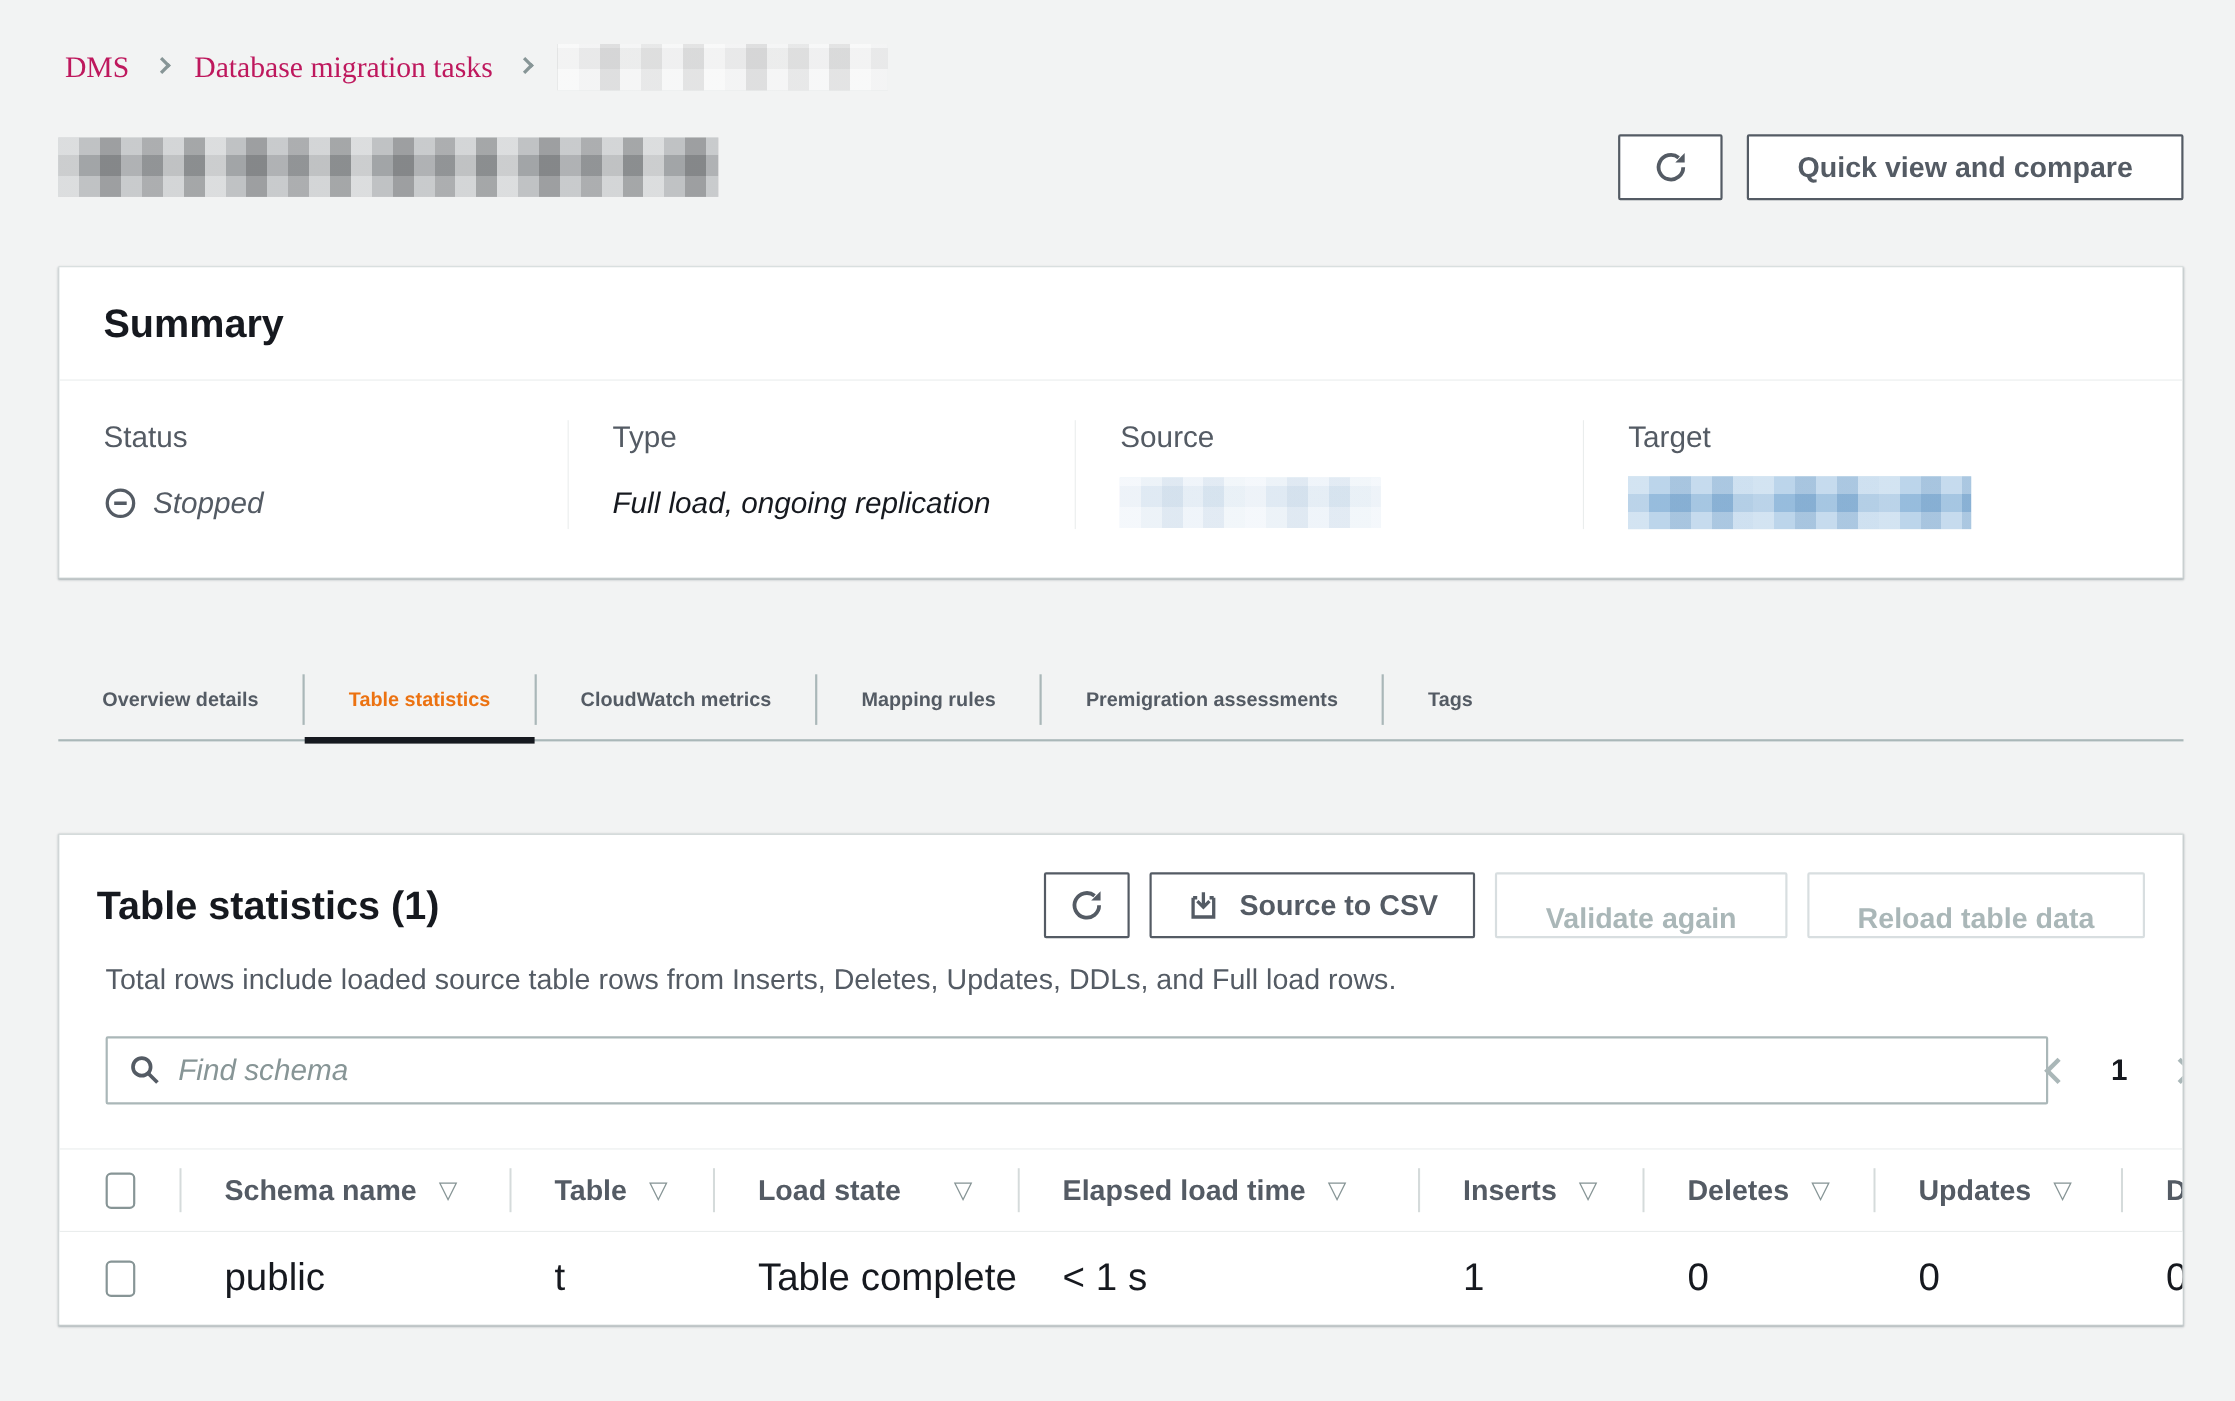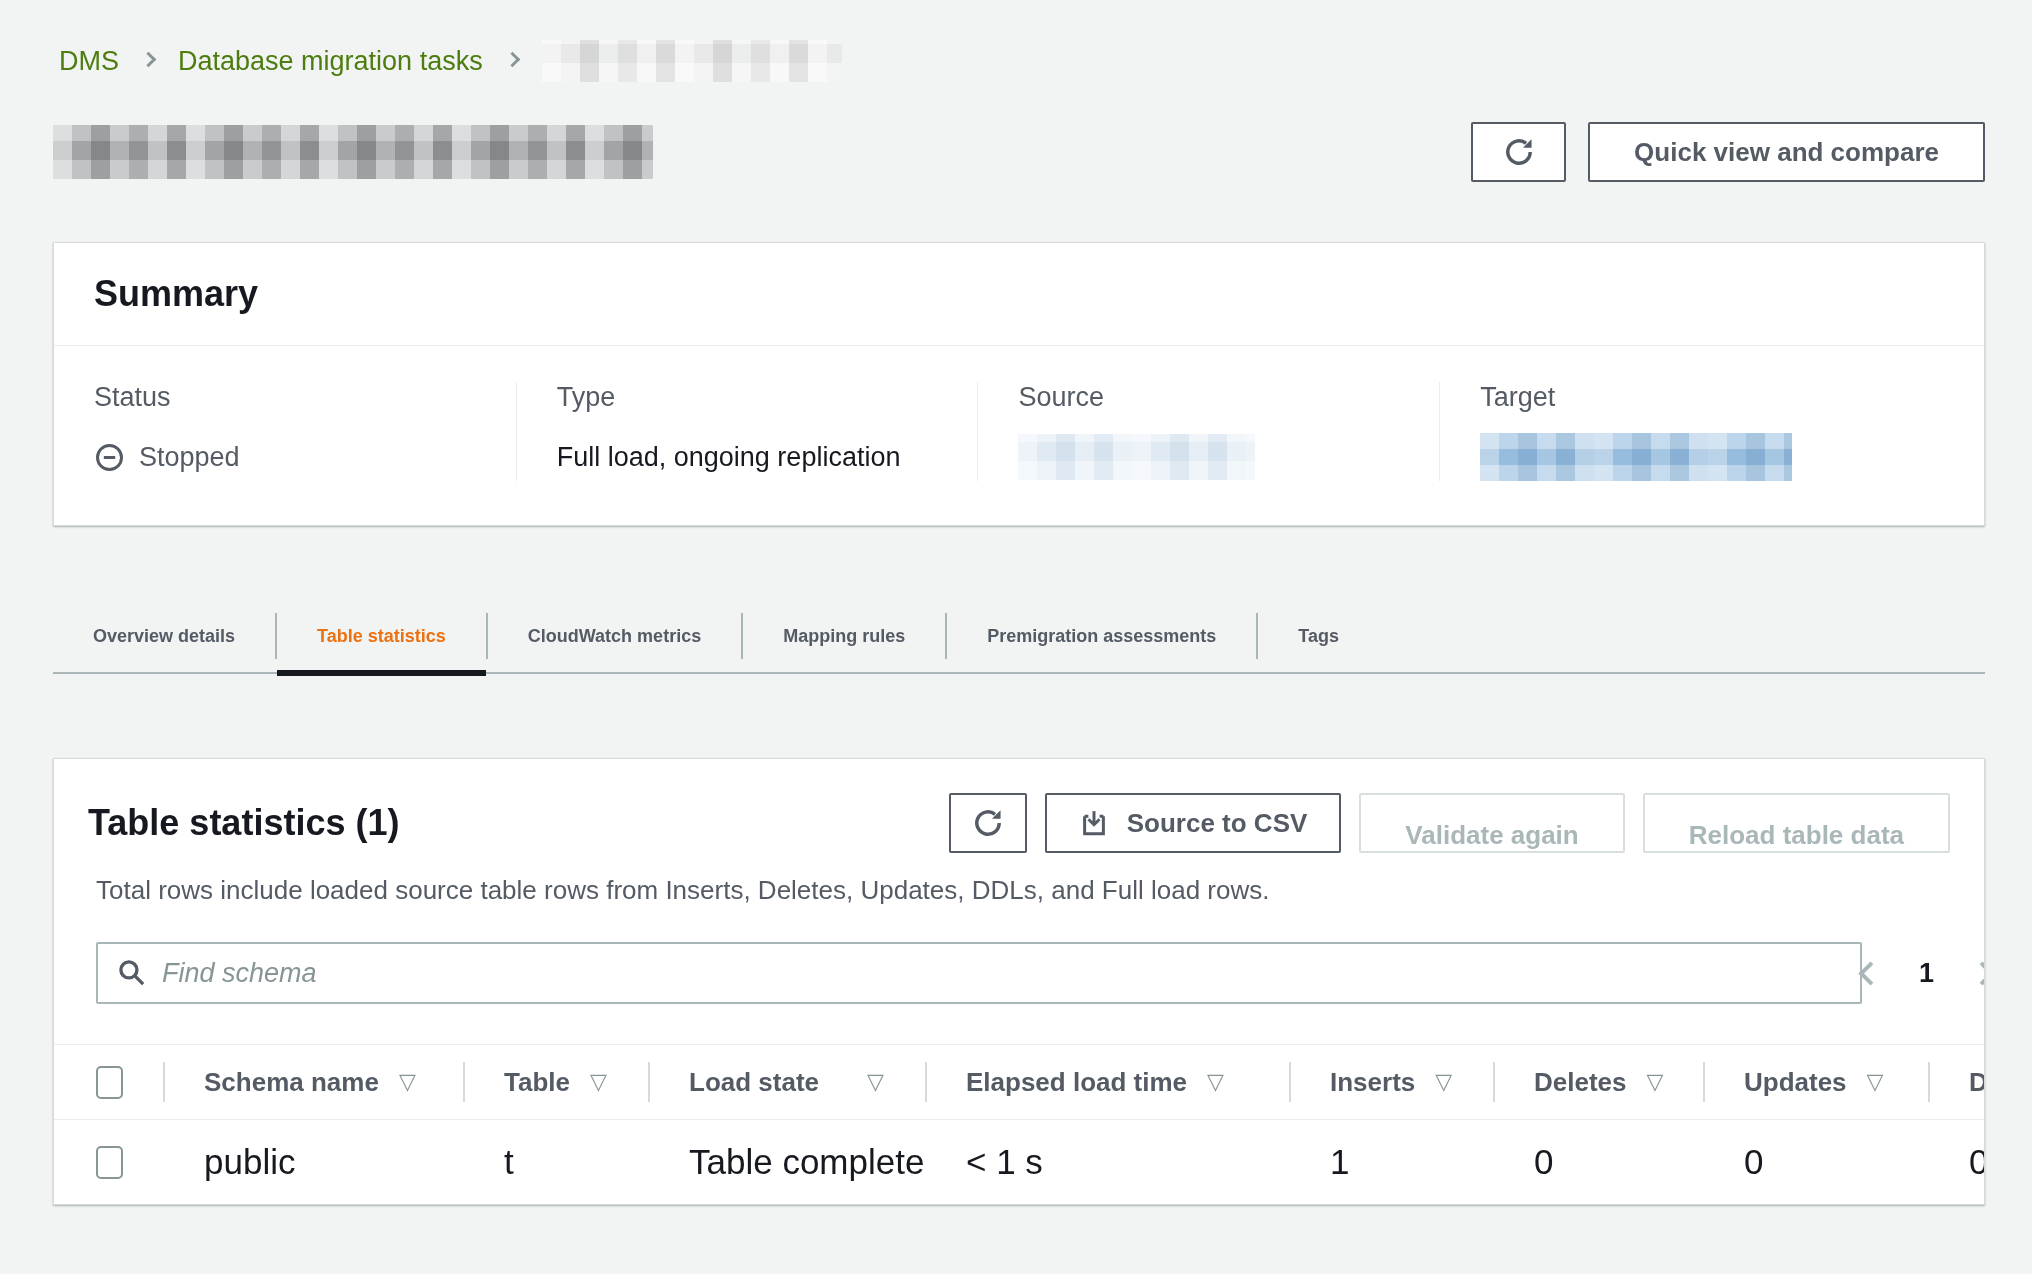--- a/index.html
+++ b/index.html
@@ -6,21 +6,21 @@
   html,body { margin:0; padding:0; }
   body {
     width:2032px; height:1274px; overflow:hidden;
     background:#f2f3f3; color:#16191f;
     font-family:"Liberation Sans", sans-serif;
   }
   .page { padding:40px 0 0 53px; width:1985px; }
 
   
   .crumbs { display:flex; align-items:center; gap:24px; font-size:27px; padding-left:6px; }
-  .crumb-link { color:#4d7c0f; text-decoration:none; cursor:pointer; }
+  .crumb-link { color:#be185d; text-decoration:none; cursor:pointer;font-family:Liberation Serif, serif; }
   .chev { display:inline-block; width:11px; height:11px;
           border-top:3px solid #879596; border-right:3px solid #879596;
           transform:rotate(45deg); margin-top:-3px; }
 
   
   .mosaic {
     display:inline-block;
     background-color:#aeb1b4;
     background-image:
       repeating-linear-gradient(90deg, rgba(255,255,255,.45) 0 19px, rgba(0,0,0,0) 19px 38px,
@@ -67,21 +67,21 @@
   
   .card { background:#fff; border:1px solid #d5dbdb; border-radius:1px;
           box-shadow:0 1px 2px 0 rgba(0,28,36,.3); }
   .summary-card { margin-top:60px; }
   .card-head { padding:30px 40px; border-bottom:1px solid #eaeded; }
   .card-title { font-size:36px; font-weight:700; }
   .summary-body { display:grid; grid-template-columns:1fr 1fr 1fr 1.18fr; padding:36px 0 44px; }
   .sum-col { padding:0 40px; }
   .sum-col + .sum-col { border-left:1px solid #eaeded; }
   .sum-label { color:#545b64; font-size:27px; }
-  .sum-value { margin-top:20px; font-size:27px; display:flex; align-items:center; gap:14px; min-height:48px; }
+  .sum-value { margin-top:20px; font-size:27px; display:flex; align-items:center; gap:14px; min-height:48px;font-style:italic; }
   .status-text { color:#545b64; }
   .stopped-ico { color:#545b64; display:inline-flex; }
 
   
   .tabs { display:flex; align-items:center; margin-top:74px; height:74px;
           border-bottom:2px solid #aab7b8; }
   .tab { position:relative; display:flex; align-items:center; height:100%;
          padding:0 40px; font-size:18px; font-weight:700; color:#545b64; cursor:pointer; }
   .tab.active { color:#ec7211; }
   .tab.active::after { content:''; position:absolute; left:0; right:0; bottom:-4px;

